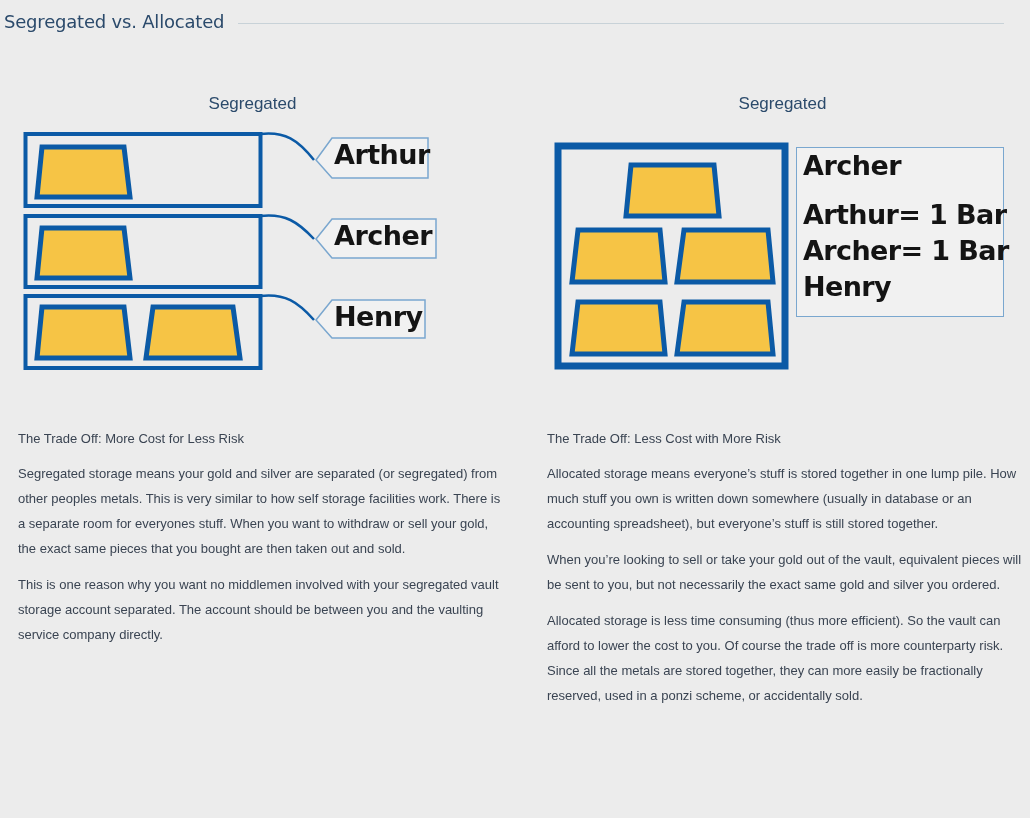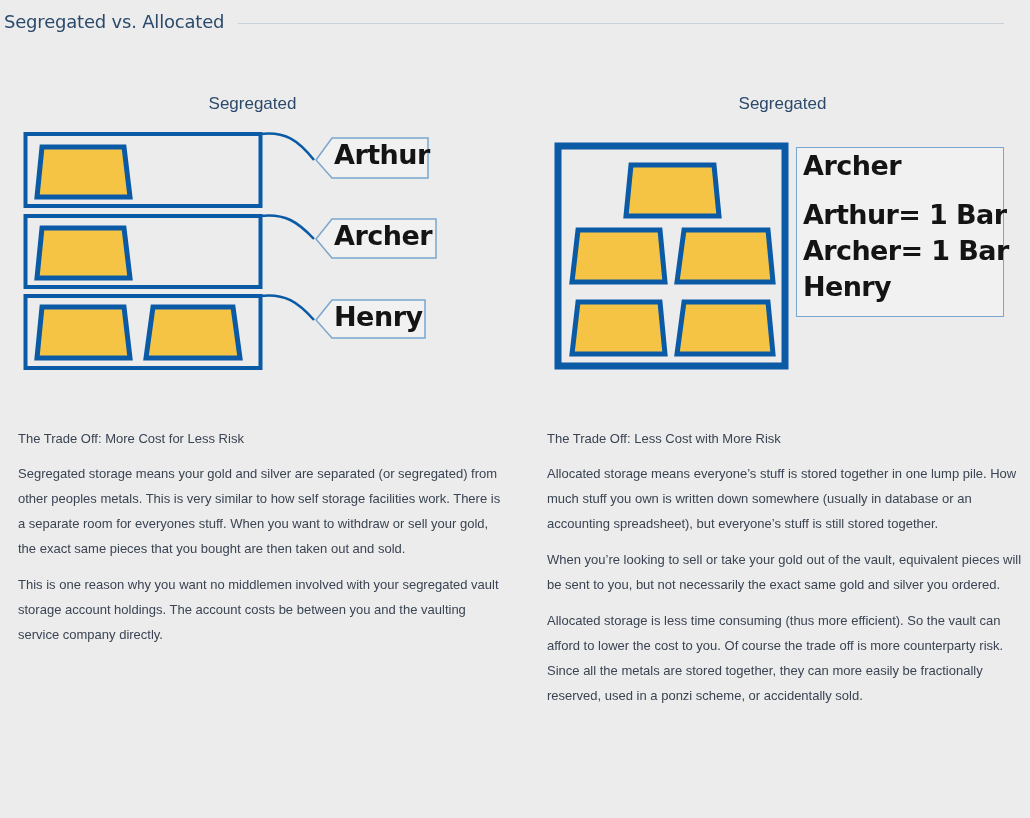--- a/index.html
+++ b/index.html
@@ -108,21 +108,21 @@
     </div>
     <div class="record-row">
       <span class="rname">Henry</span>
     </div>
   </div>
 </div>
 
 <div class="col" style="left:18px;">
   <p class="tradeoff">The Trade Off: More Cost for Less Risk</p>
   <p>Segregated storage means your gold and silver are separated (or segregated) from other peoples metals. This is very similar to how self storage facilities work. There is a separate room for everyones stuff. When you want to withdraw or sell your gold, the exact same pieces that you bought are then taken out and sold.</p>
-  <p>This is one reason why you want no middlemen involved with your segregated vault storage account holdings. The account costs be between you and the vaulting service company directly.</p>
+  <p>This is one reason why you want no middlemen involved with your segregated vault storage account separated. The account should be between you and the vaulting service company directly.</p>
 </div>
 
 <div class="col" style="left:547px;">
   <p class="tradeoff">The Trade Off: Less Cost with More Risk</p>
   <p>Allocated storage means everyone’s stuff is stored together in one lump pile. How much stuff you own is written down somewhere (usually in database or an accounting spreadsheet), but everyone’s stuff is still stored together.</p>
   <p>When you’re looking to sell or take your gold out of the vault, equivalent pieces will be sent to you, but not necessarily the exact same gold and silver you ordered.</p>
   <p>Allocated storage is less time consuming (thus more efficient). So the vault can afford to lower the cost to you. Of course the trade off is more counterparty risk. Since all the metals are stored together, they can more easily be fractionally reserved, used in a ponzi scheme, or accidentally sold.</p>
 </div>
 
 </body></html>

